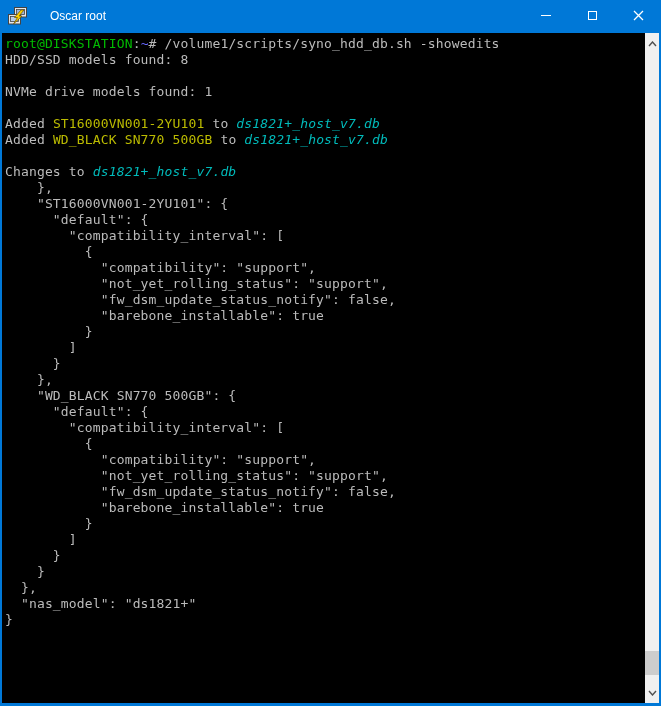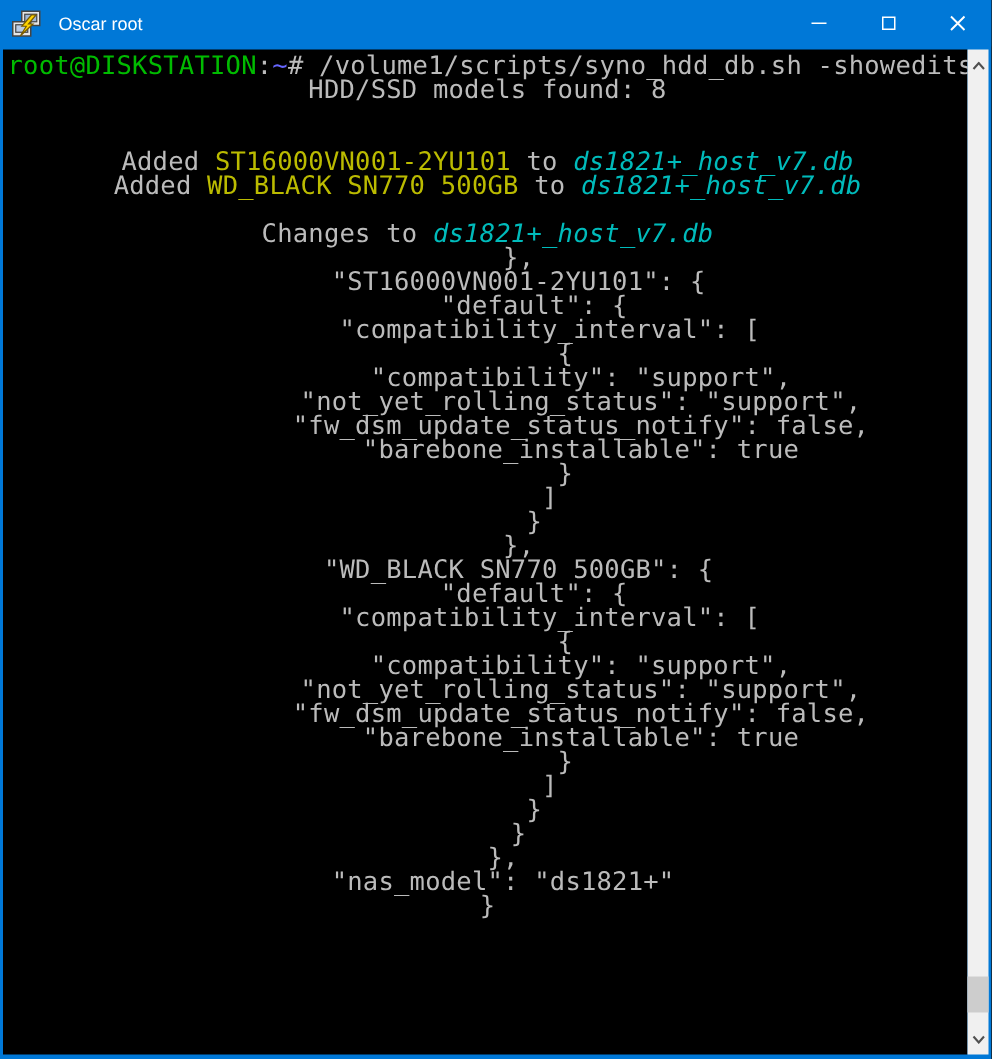--- a/index.html
+++ b/index.html
@@ -17,21 +17,21 @@
   .titlebar {
     height: 31px;
     display: flex;
     align-items: center;
     background: var(--titlebar, #0078d7);
   }
   .app-icon { width: 20px; height: 20px; margin-left: 8px; flex: 0 0 auto; }
   .title-text {
     color: var(--title-text, #fff);
     font-size: 12px;
-    margin-left: 11px;
+    margin-left: 22px;
     white-space: nowrap;
   }
   .titlebar-spacer { flex: 1; }
   .caption-btn {
     width: 46px; height: 31px;
     display: flex; align-items: center; justify-content: center;
     flex: 0 0 auto;
   }
   .glyph-min { width: 10px; height: 1px; background: #fff; }
   .glyph-max { width: 9px; height: 9px; border: 1px solid #fff; }
@@ -41,24 +41,23 @@
     margin: 2px 2px 0 2px;
     height: 670px;
     display: flex;
   }
   .terminal {
     flex: 1;
     background: var(--terminal-bg, #000);
     padding: 3px 0 0 3px;
     overflow: hidden;
     font-family: "DejaVu Sans Mono", monospace;
-    font-size: 17px;
+    font-size: 13px;
     line-height: 16px;
     letter-spacing: 0.15px;
-    text-align: center;
   }
   .line { height: 16px; white-space: pre; }
   .c-text   { color: var(--fg, #bbbbbb); }
   .c-green  { color: var(--green, #00bb00); }
   .c-yellow { color: var(--yellow, #bbbb00); }
   .c-cyan   { color: var(--cyan, #00bbbb); font-style: italic; }
   .c-blue   { color: var(--blue, #6666ff); }
 
   
   .scrollbar {
@@ -108,20 +107,21 @@
       </svg>
     </div>
   </div>
 
   <div class="content">
     <div class="terminal">
       <div>
           <div class="line"><span class="c-green">root@DISKSTATION</span><span class="c-text">:</span><span class="c-blue">~</span><span class="c-text"># /volume1/scripts/syno_hdd_db.sh -showedits</span></div>
           <div class="line"><span class="c-text">HDD/SSD models found: 8</span></div>
           <div class="line"></div>
+          <div class="line"><span class="c-text">NVMe drive models found: 1</span></div>
           <div class="line"></div>
           <div class="line"><span class="c-text">Added </span><span class="c-yellow">ST16000VN001-2YU101</span><span class="c-text"> to </span><span class="c-cyan">ds1821+_host_v7.db</span></div>
           <div class="line"><span class="c-text">Added </span><span class="c-yellow">WD_BLACK SN770 500GB</span><span class="c-text"> to </span><span class="c-cyan">ds1821+_host_v7.db</span></div>
           <div class="line"></div>
           <div class="line"><span class="c-text">Changes to </span><span class="c-cyan">ds1821+_host_v7.db</span></div>
           <div class="line"><span class="c-text">    },</span></div>
           <div class="line"><span class="c-text">    "ST16000VN001-2YU101": {</span></div>
           <div class="line"><span class="c-text">      "default": {</span></div>
           <div class="line"><span class="c-text">        "compatibility_interval": [</span></div>
           <div class="line"><span class="c-text">          {</span></div>

